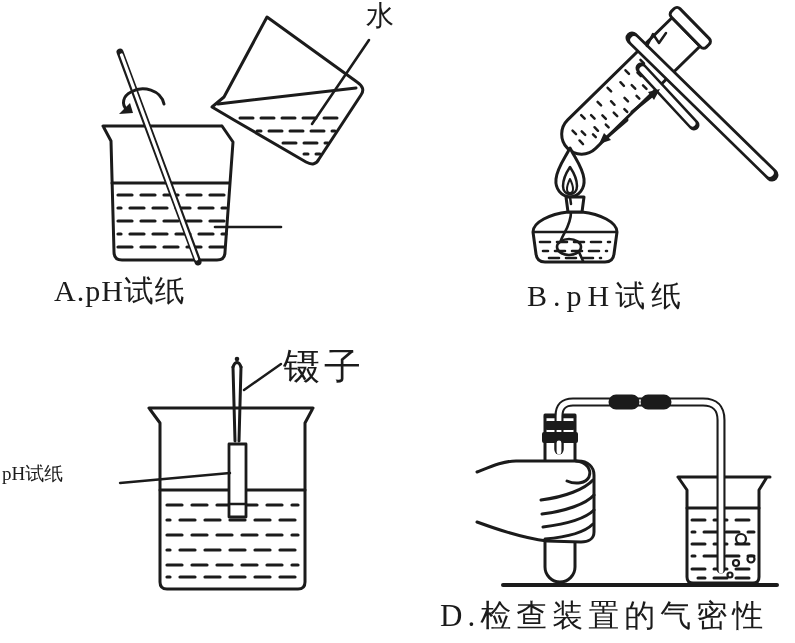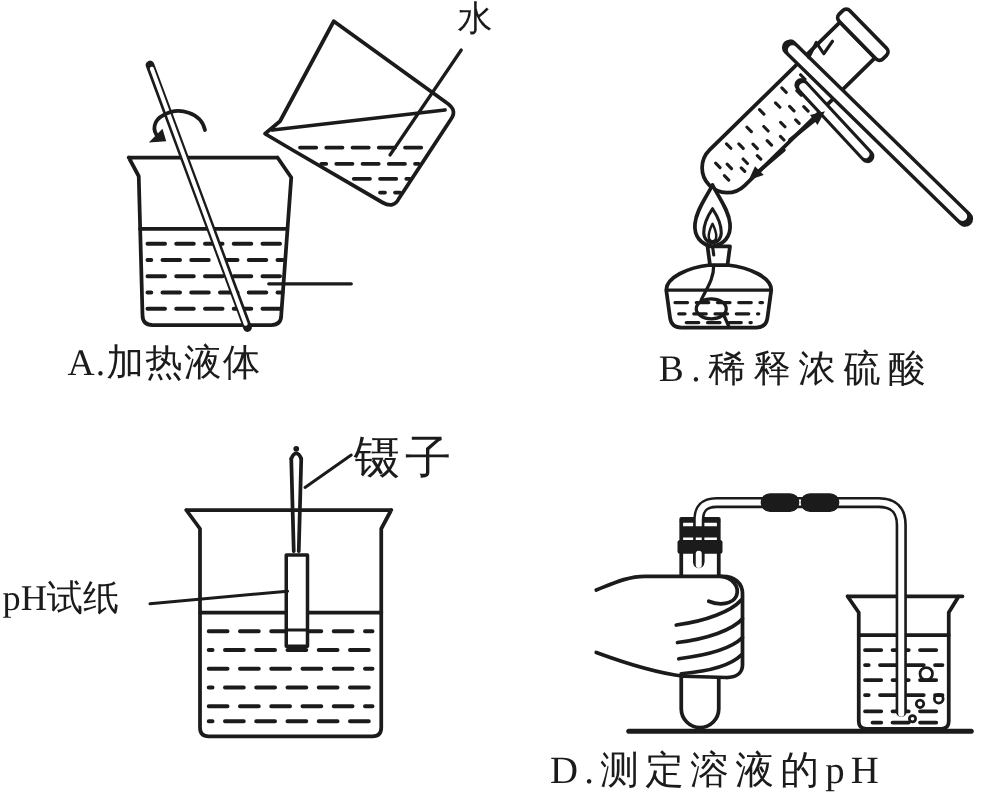--- a/index.html
+++ b/index.html
@@ -200,21 +200,21 @@
           <path d="M193,160 C185,169 165,177 141,180"></path>
           <path d="M194,175 C186,184 166,191 142,194"></path>
           <path d="M194,190 C186,198 167,204 143,207"></path>
           <path d="M193,204 C185,212 168,217 145,219"></path>
         </g>
       </g>
     </g>
   </svg>
 
   <div class="lbl" style="left:366px;top:1px;font-size:28px">水</div>
-  <div class="cap" style="left:54px;top:275px;font-size:30px;letter-spacing:1px">A.加热液体</div>
-
-  <div class="cap" style="left:527px;top:280px;font-size:30px;letter-spacing:6px">B.稀释浓硫酸</div>
+  <div class="cap" style="left:54px;top:275px;font-size:30px;letter-spacing:1px">A.pH试纸</div>
+
+  <div class="cap" style="left:527px;top:280px;font-size:30px;letter-spacing:6px">B.pH试纸</div>
 
   <div class="lbl" style="left:283px;top:348px;font-size:37px;letter-spacing:4px">镊子</div>
-  <div class="lbl" style="left:2px;top:464px;font-size:29px">pH试纸</div>
-
-  <div class="cap" style="left:440px;top:600px;font-size:31px;letter-spacing:5px">D.测定溶液的pH</div>
+  <div class="lbl" style="left:2px;top:464px;font-size:19px">pH试纸</div>
+
+  <div class="cap" style="left:440px;top:600px;font-size:31px;letter-spacing:5px">D.检查装置的气密性</div>
 </div>
 
 </body></html>

